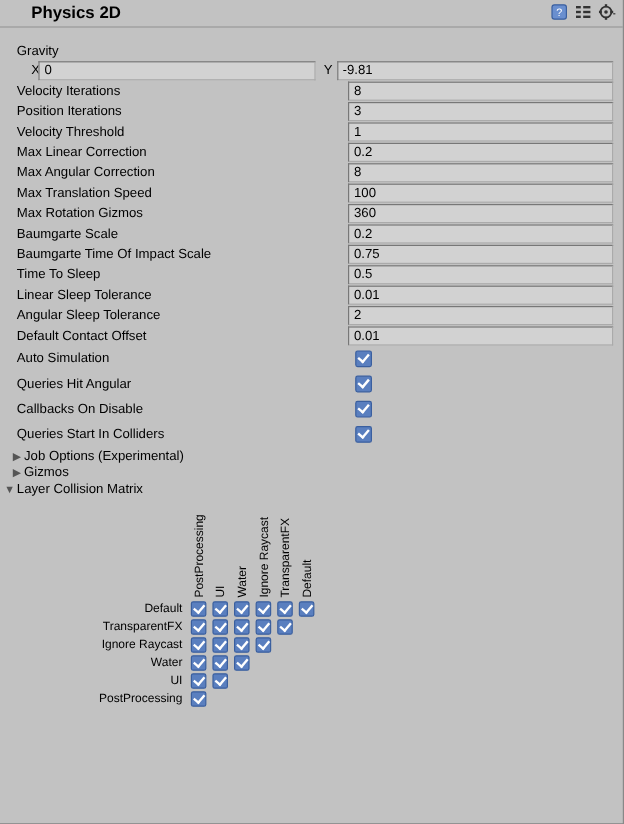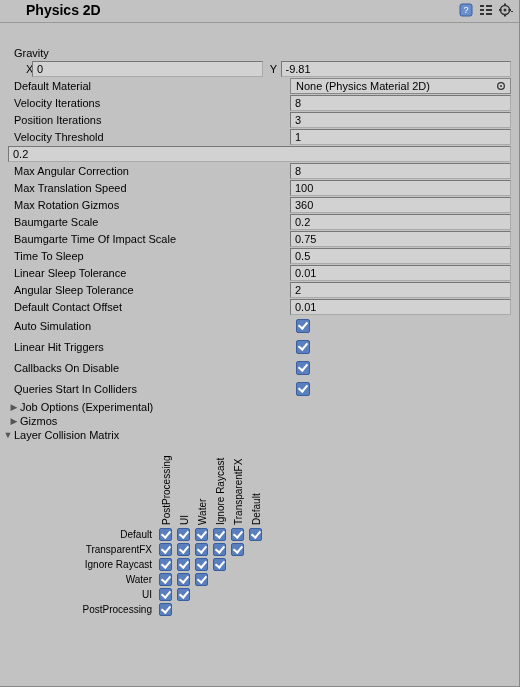--- a/index.html
+++ b/index.html
@@ -36,21 +36,21 @@
     align-items: center;
   }
   .header-icons .hicon {
     width: 14px; height: 14px;
     cursor: pointer;
   }
   .body {
     padding: 6px 8px 8px 8px;
   }
   .field-label-full {
-    margin: 18px 0 2px 6px;
+    margin: 8px 0 2px 6px;
   }
   .row {
     display: flex;
     align-items: center;
     margin: 1px 0;
   }
   .row .label {
     width: 282px;
     padding-left: 6px;
   }
@@ -227,49 +227,36 @@
   <div class="body">
 
     <div class="field-label-full">Gravity</div>
     <div class="gravity-row">
       <div class="gx-label">X</div>
       <input class="text" style="flex: 1 1 0%;" value="0">
       <div class="gy-label" style="margin-left:4px">Y</div>
       <input class="text" style="flex: 1 1 0%;" value="-9.81">
     </div>
 
-    <div class="row">
-      <div class="label">Default Material</div>
-      <div class="value">
-        <div class="object-field">
-          <span class="of-text">None (Physics Material 2D)</span>
-          <span class="of-pick">
-            <svg viewBox="0 0 12 12" width="10" height="10">
-                <circle cx="6" cy="6" r="4" fill="none" stroke="#333" stroke-width="1.5"></circle>
-                <circle cx="6" cy="6" r="1.2" fill="#333"></circle>
-              </svg>
-          </span>
-        </div>
-      </div>
-    </div>
 
     <div id="numeric-fields">
         <div class="row">
           <div class="label">Velocity Iterations</div>
           <div class="value"><input class="text" value="8" style=""></div>
         </div>
         <div class="row">
           <div class="label">Position Iterations</div>
           <div class="value"><input class="text" value="3" style=""></div>
         </div>
         <div class="row">
           <div class="label">Velocity Threshold</div>
           <div class="value"><input class="text" value="1" style=""></div>
         </div>
         <div class="row">
+          <div class="label">Max Linear Correction</div>
           <div class="value"><input class="text" value="0.2" style=""></div>
         </div>
         <div class="row">
           <div class="label">Max Angular Correction</div>
           <div class="value"><input class="text" value="8" style=""></div>
         </div>
         <div class="row">
           <div class="label">Max Translation Speed</div>
           <div class="value"><input class="text" value="100" style=""></div>
         </div>
@@ -301,21 +288,21 @@
           <div class="label">Default Contact Offset</div>
           <div class="value"><input class="text" value="0.01" style=""></div>
         </div>
       </div>
 
     <div class="row with-target">
       <div class="label">Auto Simulation</div>
       <input type="checkbox" class="cb" checked="" style="">
     </div>
     <div class="row with-target">
-      <div class="label">Linear Hit Triggers</div>
+      <div class="label">Queries Hit Angular</div>
       <input type="checkbox" class="cb" checked="" style="">
     </div>
     <div class="row with-target">
       <div class="label">Callbacks On Disable</div>
       <input type="checkbox" class="cb" checked="" style="">
     </div>
     <div class="row with-target">
       <div class="label">Queries Start In Colliders</div>
       <input type="checkbox" class="cb" checked="" style="">
     </div>

